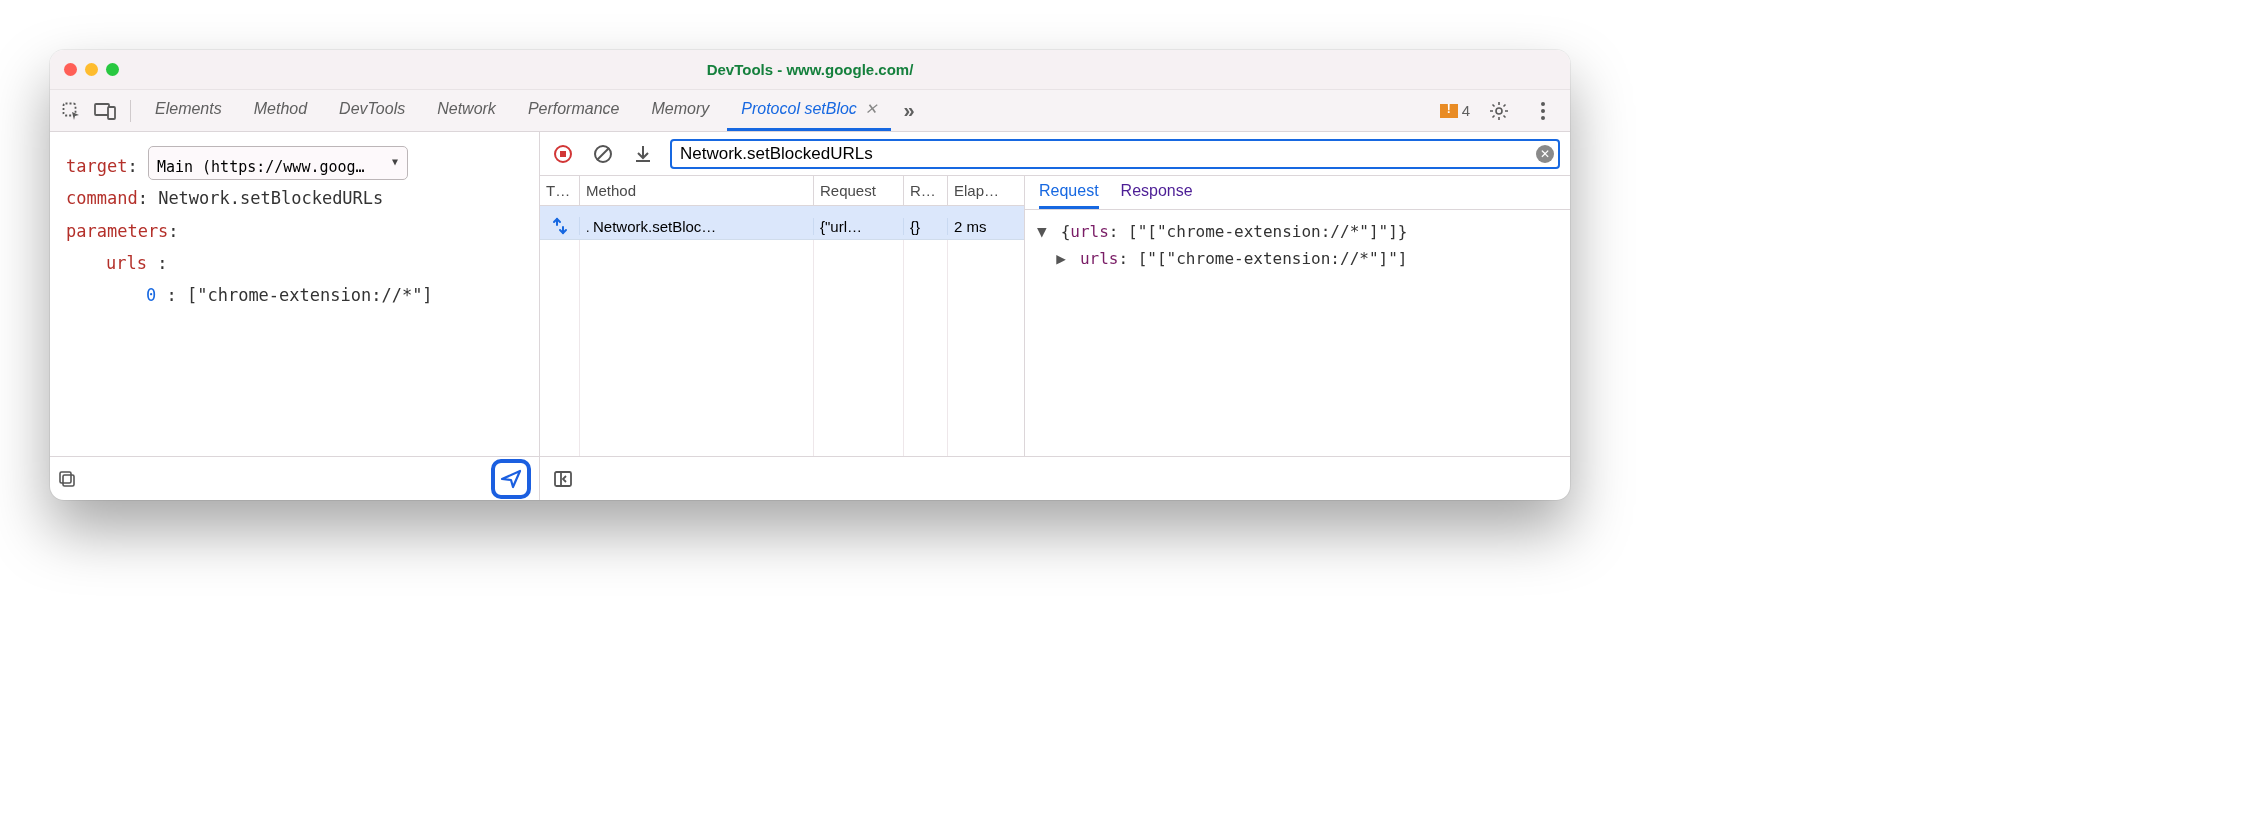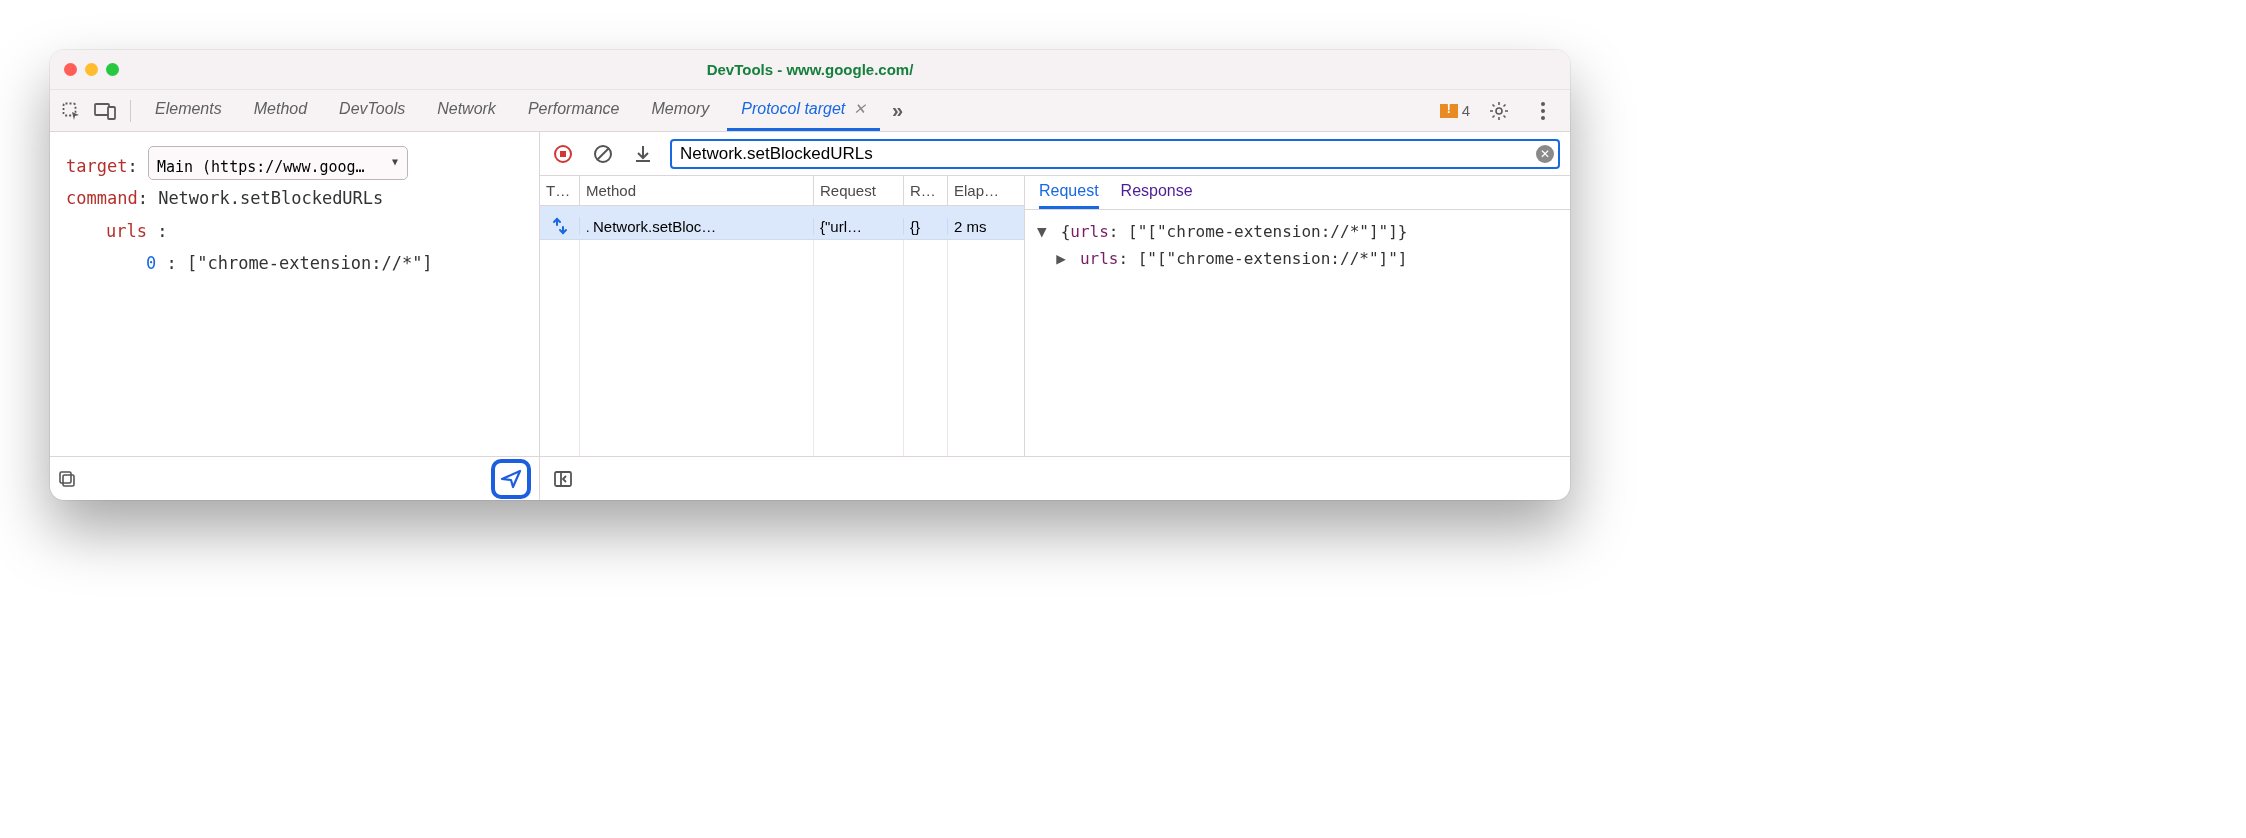--- a/index.html
+++ b/index.html
@@ -322,21 +322,21 @@
     <div class="tab">
         <span>Network</span>
       </div>
     <div class="tab">
         <span>Performance</span>
       </div>
     <div class="tab">
         <span>Memory</span>
       </div>
     <div class="tab active">
-      <span>Protocol target</span>
+      <span>Protocol setBloc</span>
       <span class="close">✕</span>
     </div>
     <div class="overflow-tabs">»</div>
     <div class="right">
       <div class="warn-badge">
         <span class="chip"></span>
         <span>4</span>
       </div>
       <div class="icon-btn">
         <svg width="20" height="20" viewBox="0 0 20 20" fill="none" stroke="currentColor" stroke-width="1.6">
@@ -362,20 +362,23 @@
           <span class="kw">target</span><span>: </span>
           <span class="select-wrap">
             <select class="target-select">
               <option>Main (https://www.goog…</option>
             </select>
           </span>
         </div>
         <div>
           <span class="kw">command</span><span>: </span>
           <span>Network.setBlockedURLs</span>
+        </div>
+        <div>
+          <span class="kw">parameters</span><span>:</span>
         </div>
         <div class="indent1">
           <span class="kw">urls</span><span> :</span>
         </div>
         <div class="indent2">
           <span class="num">0</span><span> : </span>
           <span>["chrome-extension://*"]</span>
         </div>
       </div>
       <div class="left-footer">

